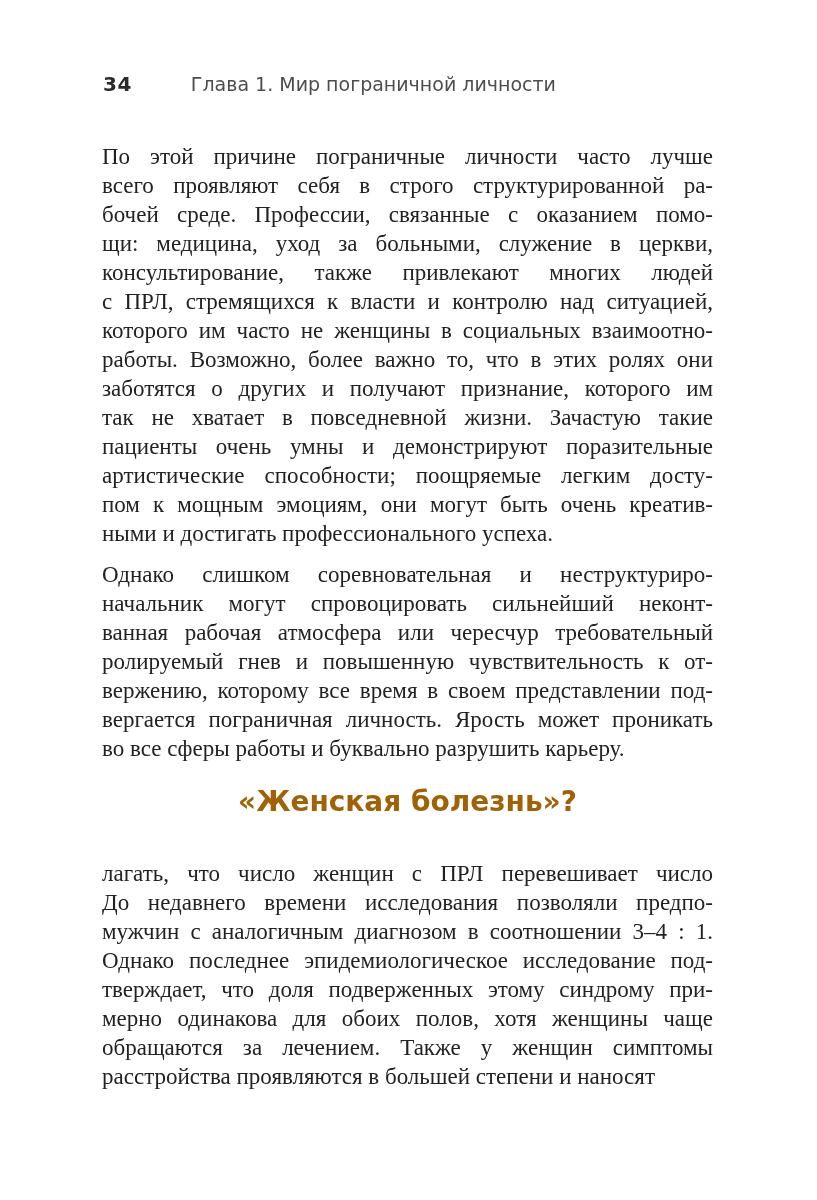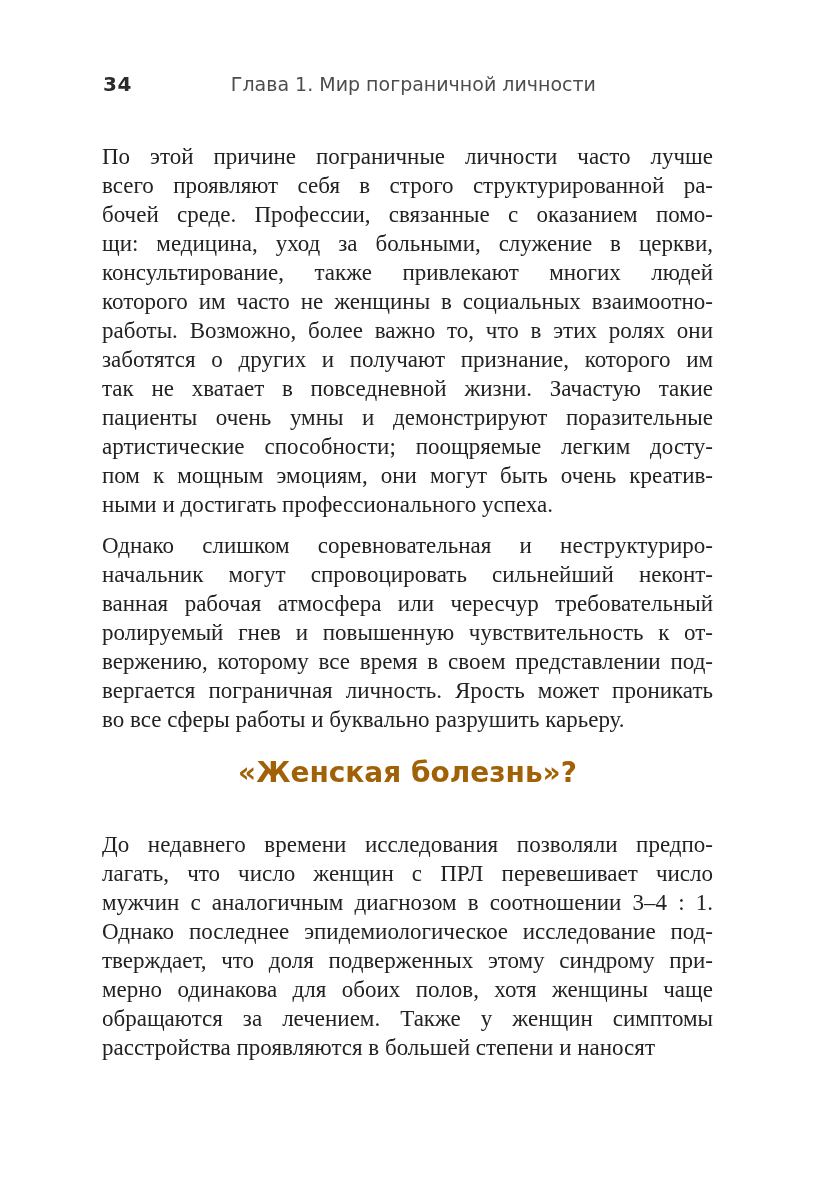--- a/index.html
+++ b/index.html
@@ -17,21 +17,20 @@
   }
   
   .running-head {
     position: absolute;
     left: 103px;
     top: 72px;
     right: 100px;
     display: flex;
     align-items: baseline;
     font-family: "DejaVu Sans", sans-serif;
-    gap: 40px;
   }
   .page-number {
     font-size: 20px;
     font-weight: bold;
     color: #2b2b2b;
     letter-spacing: 0.5px;
   }
   .running-title {
     margin-left: 59px;
     font-size: 19px;
@@ -81,20 +80,21 @@
   </div>
 
   <div class="content">
 
     <div class="para">
         <div class="tline">По этой причине пограничные личности часто лучше</div>
         <div class="tline">всего проявляют себя в строго структурированной ра-</div>
         <div class="tline">бочей среде. Профессии, связанные с оказанием помо-</div>
         <div class="tline">щи: медицина, уход за больными, служение в церкви,</div>
         <div class="tline">консультирование, также привлекают многих людей</div>
+        <div class="tline">с ПРЛ, стремящихся к власти и контролю над ситуацией,</div>
         <div class="tline">которого им часто не женщины в социальных взаимоотно-</div>
         <div class="tline">работы. Возможно, более важно то, что в этих ролях они</div>
         <div class="tline">заботятся о других и получают признание, которого им</div>
         <div class="tline">так не хватает в повседневной жизни. Зачастую такие</div>
         <div class="tline">пациенты очень умны и демонстрируют поразительные</div>
         <div class="tline">артистические способности; поощряемые легким досту-</div>
         <div class="tline">пом к мощным эмоциям, они могут быть очень креатив-</div>
         <div class="tline last">ными и достигать профессионального успеха.</div>
       </div>
 
@@ -104,22 +104,22 @@
         <div class="tline">ванная рабочая атмосфера или чересчур требовательный</div>
         <div class="tline">ролируемый гнев и повышенную чувствительность к от-</div>
         <div class="tline">вержению, которому все время в своем представлении под-</div>
         <div class="tline">вергается пограничная личность. Ярость может проникать</div>
         <div class="tline last">во все сферы работы и буквально разрушить карьеру.</div>
       </div>
 
     <h2 class="section-heading">«Женская болезнь»?</h2>
 
     <div class="para">
+        <div class="tline">лагать, что число женщин с ПРЛ перевешивает число</div>
         <div class="tline">До недавнего времени исследования позволяли предпо-</div>
-        <div class="tline">лагать, что число женщин с ПРЛ перевешивает число</div>
         <div class="tline">мужчин с аналогичным диагнозом в соотношении 3–4 : 1.</div>
         <div class="tline">Однако последнее эпидемиологическое исследование под-</div>
         <div class="tline">тверждает, что доля подверженных этому синдрому при-</div>
         <div class="tline">мерно одинакова для обоих полов, хотя женщины чаще</div>
         <div class="tline">обращаются за лечением. Также у женщин симптомы</div>
         <div class="tline last">расстройства проявляются в большей степени и наносят</div>
       </div>
 
   </div>
 

